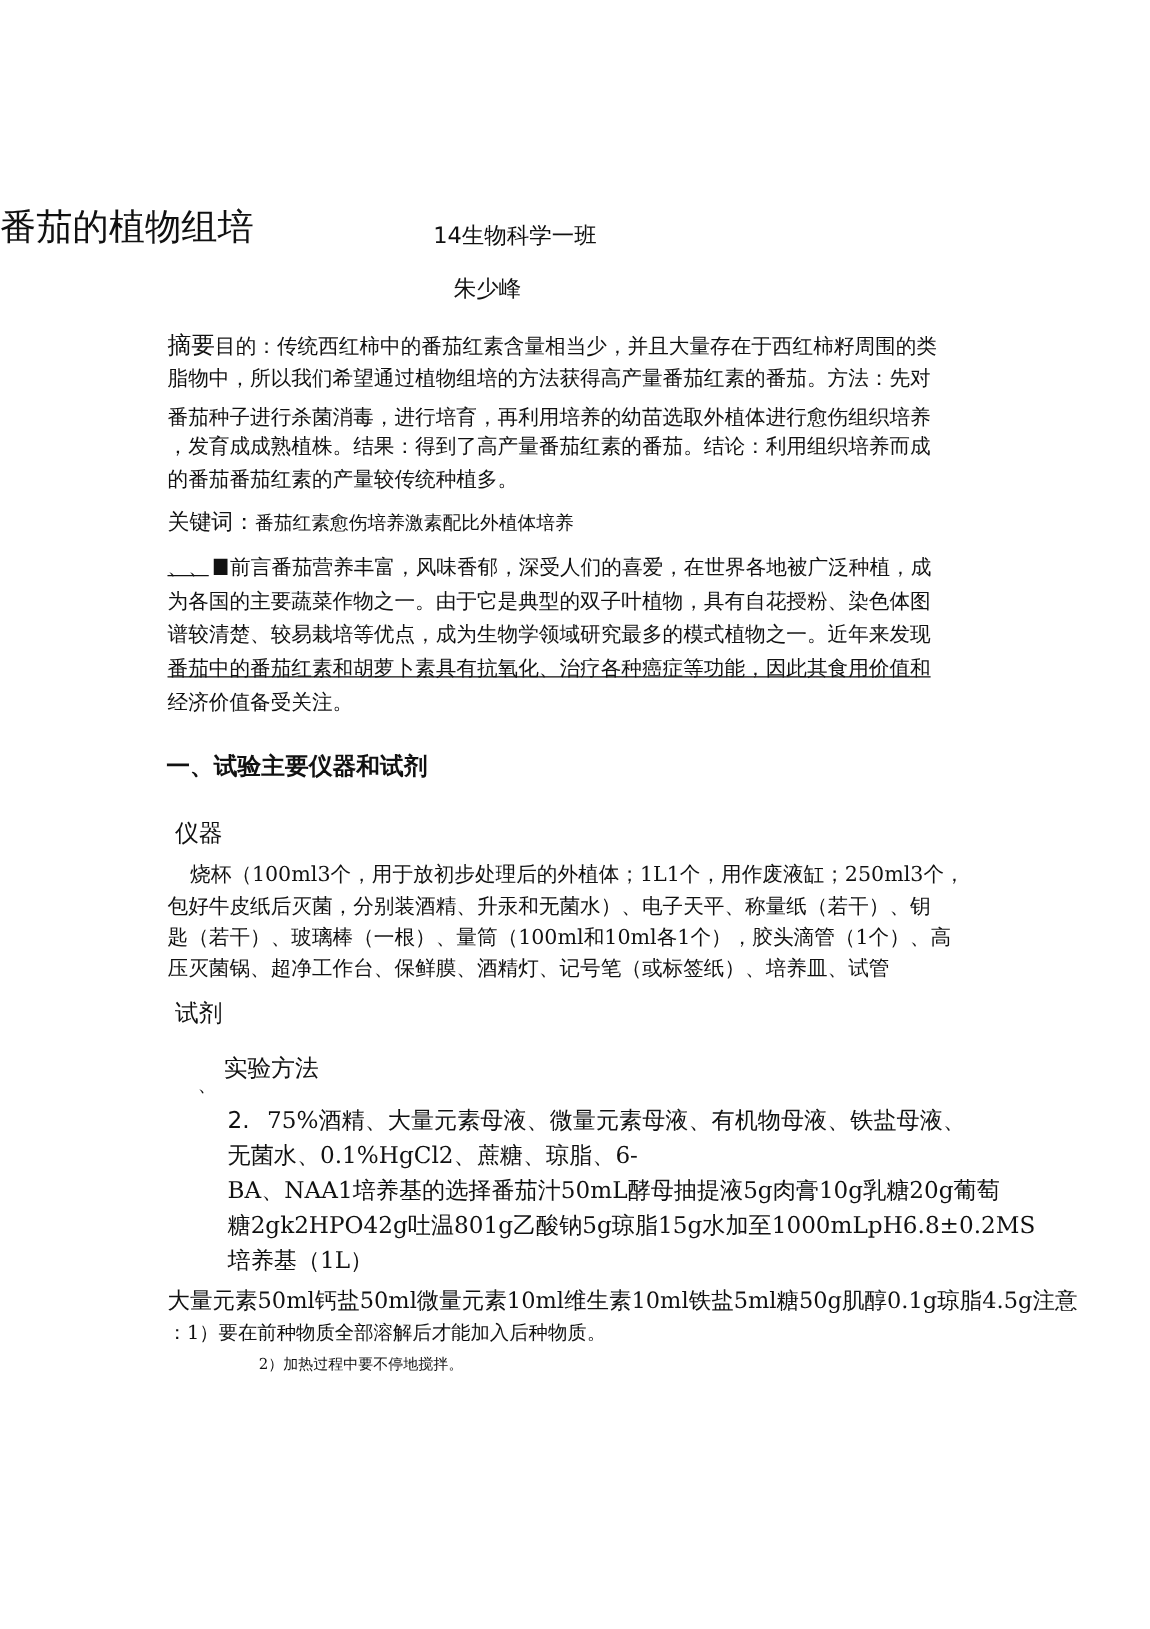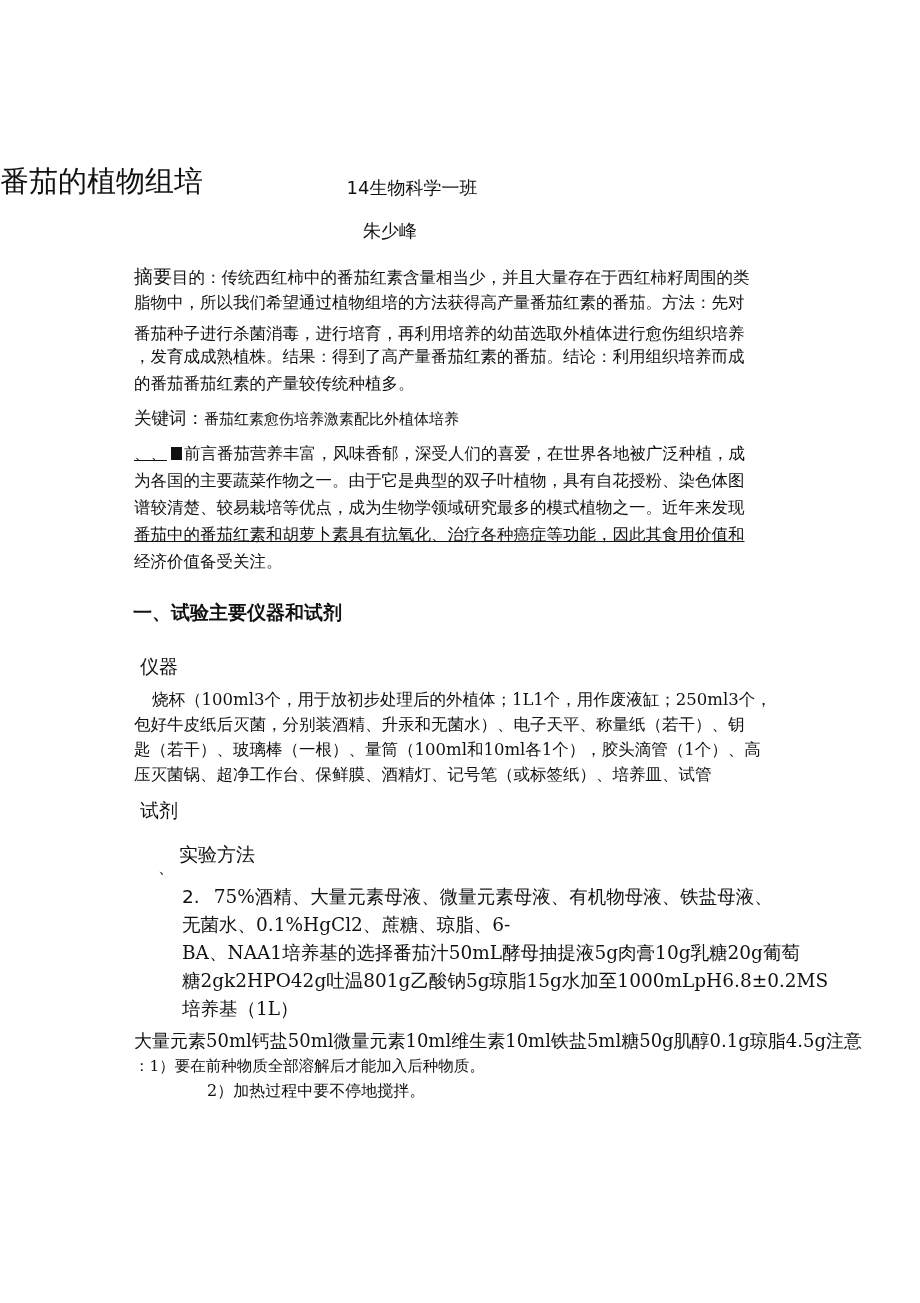--- a/index.html
+++ b/index.html
@@ -76,16 +76,16 @@
     </div>
     <div class="abs big serif" style="top:912px;">无菌水、0.1%HgCl2、蔗糖、琼脂、6-</div>
     <div class="abs big serif" style="top:940px;">BA、NAA1培养基的选择番茄汁50mL酵母抽提液5g肉膏10g乳糖20g葡萄</div>
     <div class="abs big serif" style="top:968px;">糖2gk2HPO42g吐温801g乙酸钠5g琼脂15g水加至1000mLpH6.8±0.2MS</div>
     <div class="abs big serif" style="top:996px;">培养基（1L）</div>
   </div>
 
   <div>
     <div class="abs body-line serif" style="top:1029px; font-size:18px;">大量元素50ml钙盐50ml微量元素10ml维生素10ml铁盐5ml糖50g肌醇0.1g琼脂4.5g注意</div>
     <div class="abs body-line serif" style="top:1054px; font-size:15.5px;">：1）要在前种物质全部溶解后才能加入后种物质。</div>
-    <div class="abs body-line serif" style="top:1079px; left:207px; font-size:16px;">2）加热过程中要不停地搅拌。</div>
+    <div class="abs body-line serif" style="top:1079px; left:207px; font-size:12px;">2）加热过程中要不停地搅拌。</div>
   </div>
 
 </div>
 
 </body></html>

